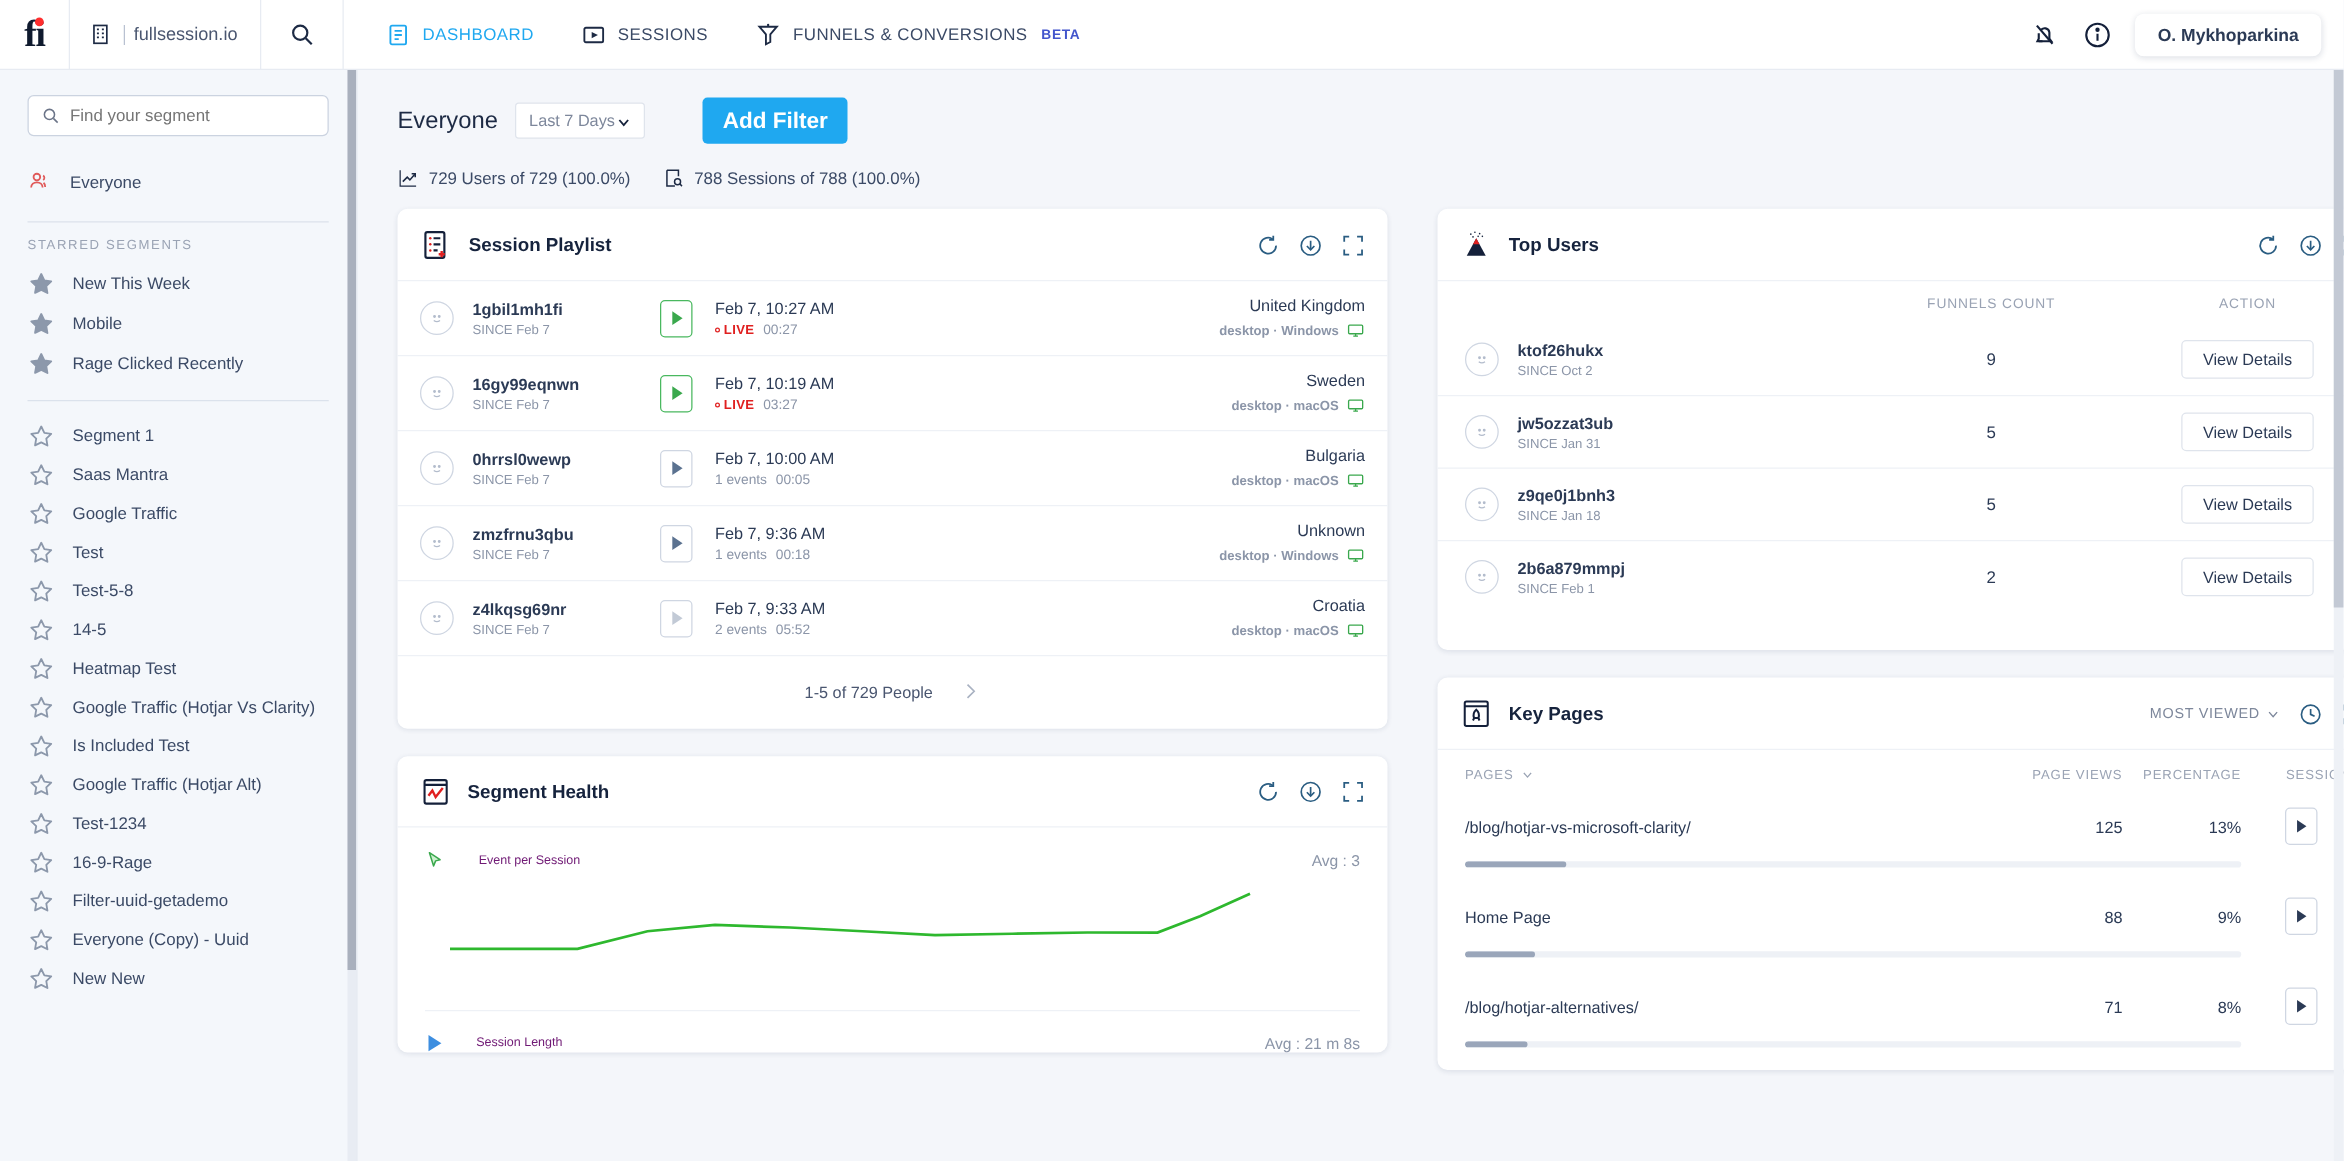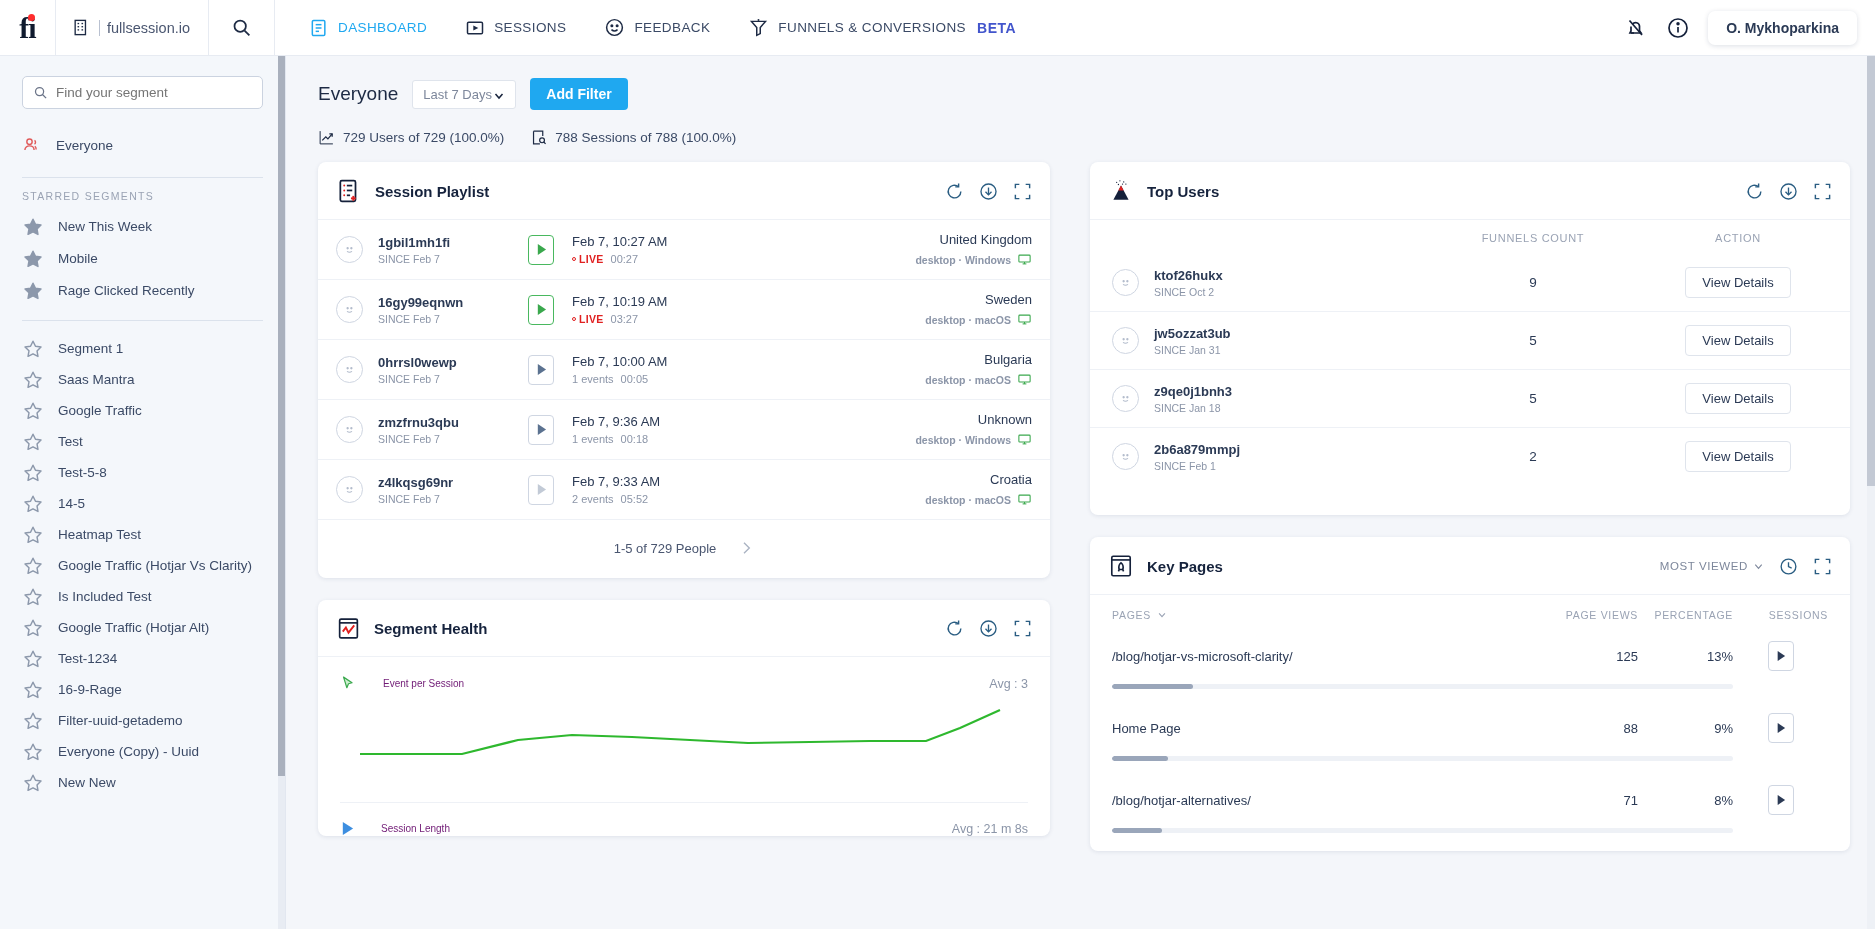--- a/index.html
+++ b/index.html
@@ -26,21 +26,21 @@
               background: #ff2d2d; right: 1px; top: 1px; }
   .site-box { display: flex; align-items: center; gap: 8px; padding: 0 18px 0 16px;
               height: 56px; border-right: 1px solid #e7ebf2; }
   .site-name { font-size: 14.5px; color: #4a5670; border-left: 1px solid #b9c1d1; padding-left: 7px; }
   .search-box { width: 66px; display: flex; align-items: center; justify-content: center;
                 height: 56px; border-right: 1px solid #e7ebf2; }
   .navitems { display: flex; align-items: center; height: 56px; padding-left: 18px; gap: 6px; }
   .navitem { display: flex; align-items: center; gap: 9px; padding: 0 16px; height: 56px;
              font-size: 13.5px; letter-spacing: .4px; color: #3b4a66; cursor: pointer; position: relative; }
   .navitem.active { color: #1fa8f0; }
-  .beta { font-size: 14px; font-weight: bold; color: #4255cc; vertical-align: super; margin-left: 2px; letter-spacing: .5px; }
+  .beta { font-size: 11px; font-weight: bold; color: #4255cc; vertical-align: super; margin-left: 2px; letter-spacing: .5px; }
   .nav-right { margin-left: auto; display: flex; align-items: center; gap: 18px; padding-right: 18px; }
   .userchip { background: #ffffff; border-radius: 7px; padding: 9px 18px; font-size: 14px;
               font-weight: bold; color: #2b3a55; box-shadow: 0 1px 5px rgba(20,40,80,.15); cursor: pointer; }
 
   
   .body-wrap { display: flex; height: 873px; }
 
   
   .sidebar { width: 286px; background: #f4f7fb; border-right: 1px solid #e2e7f0;
              position: relative; overflow: hidden; padding-top: 20px; flex: none; }
@@ -61,28 +61,28 @@
 
   
   .main { flex: 1; overflow: hidden; position: relative; }
   .main-inner { padding: 22px 26px 0 32px; }
   .filterbar { display: flex; align-items: center; gap: 14px; }
   .seg-title { font-size: 19px; color: #1d2a44; }
   .select { position: relative; width: 100px; height: 29px; background: #fff;
             border: 1px solid #dfe4ec; border-radius: 3px; display: flex; align-items: center;
             padding: 0 10px; font-size: 13px; color: #7d879b; cursor: pointer; min-width: 104px; }
   .select .chev { position: absolute; right: 10px; top: 9px; }
-  .addfilter { background: #1fa8f0; color: #fff; font-size: 14px; font-weight: bold;
+  .addfilter { background: #1fa8f0; color: #fff; font-size: 18px; font-weight: bold;
                border: none; border-radius: 4px; padding: 8px 16px; cursor: pointer;
-               font-family: "Liberation Sans", sans-serif; }
+               font-family: "Liberation Sans", sans-serif; margin-left: 32px; }
   .stats { display: flex; gap: 26px; margin-top: 19px; }
   .stat { display: flex; align-items: center; gap: 8px; font-size: 13.5px; color: #3b4a66; }
 
   .cols { display: flex; gap: 40px; margin-top: 16px; }
-  .col-left { width: 732px; flex: none; }
+  .col-left { width: 792px; flex: none; }
   .col-right { width: 760px; flex: none; }
 
   .card { background: #fff; border-radius: 8px; box-shadow: 0 1px 4px rgba(25,45,90,.10); }
   .card-head { display: flex; align-items: center; padding: 16px 18px 15px 18px;
                border-bottom: 1px solid #eef1f6; }
   .card-title { font-size: 15px; font-weight: bold; color: #16233d; margin-left: 13px; }
   .card-actions { margin-left: auto; display: flex; align-items: center; gap: 15px; }
   .mostviewed { font-size: 11.5px; letter-spacing: .6px; color: #7d879b; display: flex;
                 align-items: center; gap: 5px; cursor: pointer; }
 
@@ -194,31 +194,20 @@
         <svg width="20" height="20" viewBox="0 0 24 24" fill="none" stroke="#1d2a44" stroke-width="1.8">
           <rect x="3" y="5" width="18" height="14" rx="1.5"></rect>
           <polygon points="10,9 16,12 10,15" fill="#1d2a44" stroke="none"></polygon>
         </svg>
       </span>
       <span>SESSIONS</span>
     </div>
     <div class="navitem">
       <span class="ico">
         <svg width="21" height="21" viewBox="0 0 24 24" fill="none" stroke="#1d2a44" stroke-width="1.7">
-          <circle cx="12" cy="12" r="9"></circle>
-            <circle cx="9" cy="10" r=".9" fill="#1d2a44"></circle>
-          <circle cx="15" cy="10" r=".9" fill="#1d2a44"></circle>
-            <path d="M8.5 14.5 Q12 17.5 15.5 14.5"></path>
-        </svg>
-      </span>
-      <span>FEEDBACK</span>
-    </div>
-    <div class="navitem">
-      <span class="ico">
-        <svg width="21" height="21" viewBox="0 0 24 24" fill="none" stroke="#1d2a44" stroke-width="1.7">
           <path d="M4 5h16l-6 7v7l-4 2v-9z"></path>
           <circle cx="12" cy="3.4" r="1.1" fill="#1d2a44" stroke="none"></circle>
         </svg>
       </span>
       <span>FUNNELS &amp; CONVERSIONS</span>
       <span class="beta">BETA</span>
     </div>
   </div>
   <div class="nav-right">
     <span class="ico">

